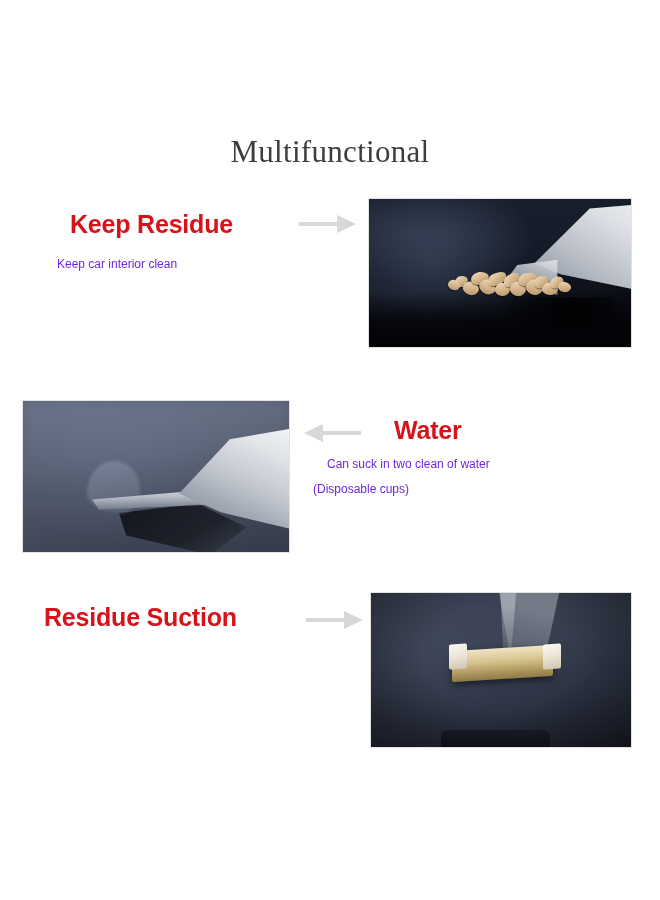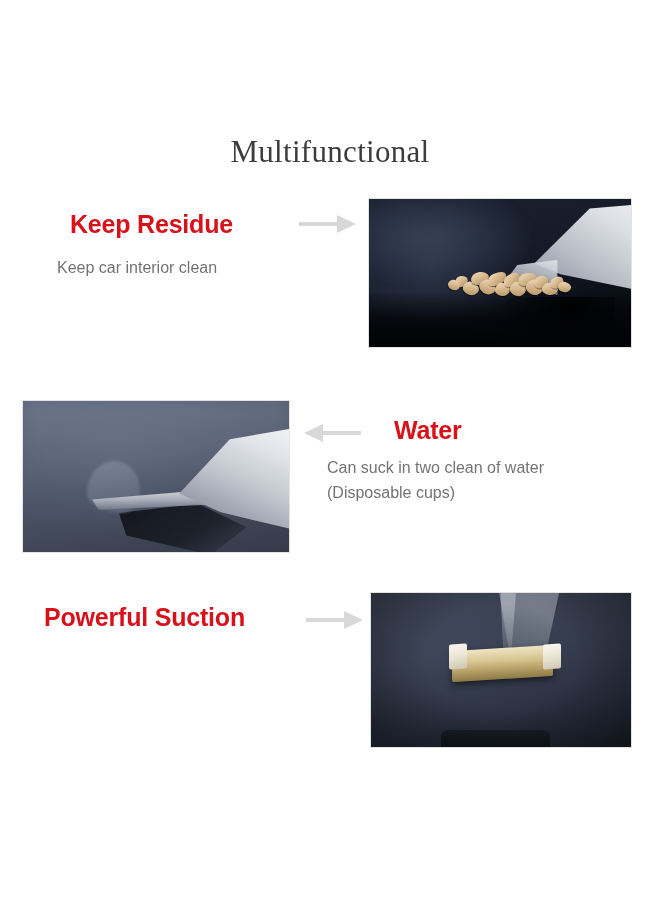--- a/index.html
+++ b/index.html
@@ -40,23 +40,23 @@
     font-family: "Liberation Sans", sans-serif;
     font-size: 25px;
     font-weight: bold;
     color: #d8121b;
     letter-spacing: -0.2px;
     white-space: nowrap;
     line-height: 1.1;
   }
   .feature-desc {
     font-family: "Liberation Sans", sans-serif;
-    font-size: 16px;
+    font-size: 12px;
     font-weight: 400;
-    color: #737373;
+    color: #6d28d9;
     line-height: 1.45;
     white-space: nowrap;
   }
 
   
   .arrow {
     position: absolute;
     width: 58px;
     height: 26px;
   }
@@ -312,26 +312,26 @@
     <div class="arrow" style="left:304px; top:420px;">
       <svg width="58" height="26" viewBox="0 0 58 26">
         <path d="M57 11 H19 V4 L0 13 L19 22 V15 H57 Z" fill="#d8d8d8"></path>
       </svg>
     </div>
 
     <div class="feature-heading" style="position:absolute; left:394px; top:417px;">Water</div>
 
     <div class="feature-desc" style="position:absolute; left:327px; top:456px;">Can suck in two clean of water</div>
 
-    <div class="feature-desc" style="position:absolute; left:327px; top:481px;">(Disposable cups)</div>
+    <div class="feature-desc" style="position:absolute; left:313px; top:481px;">(Disposable cups)</div>
   </div>
 
   <div>
 
-    <div class="feature-heading" style="position:absolute; left:44px; top:604px;">Powerful Suction</div>
+    <div class="feature-heading" style="position:absolute; left:44px; top:604px;">Residue Suction</div>
 
     <div class="arrow" style="left:306px; top:607px;">
       <svg width="58" height="26" viewBox="0 0 58 26">
         <path d="M0 11 H38 V4 L57 13 L38 22 V15 H0 Z" fill="#d8d8d8"></path>
       </svg>
     </div>
 
     <div class="photo" style="left:370px; top:592px; width:262px; height:156px;">
       <div class="p3-bg"></div>
       <div class="p3-nozzle"></div>

